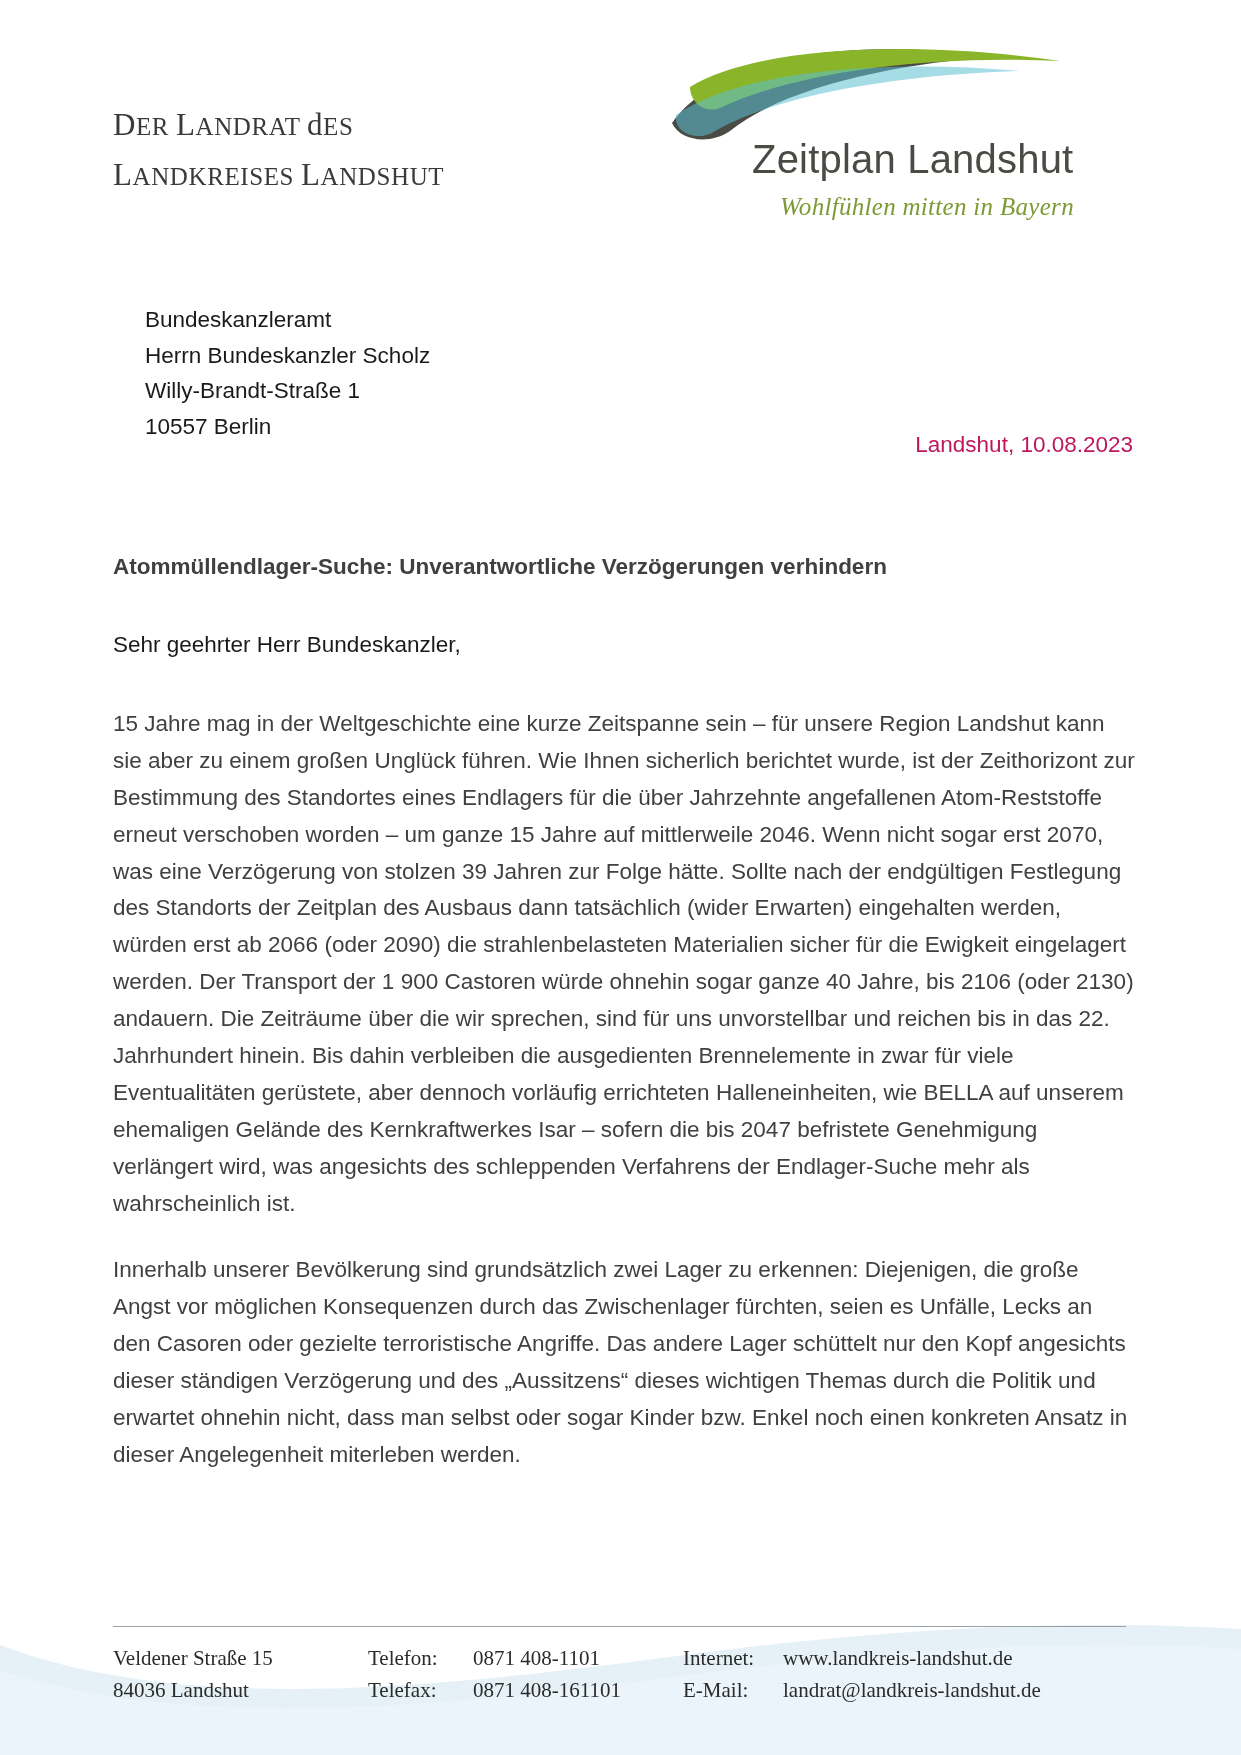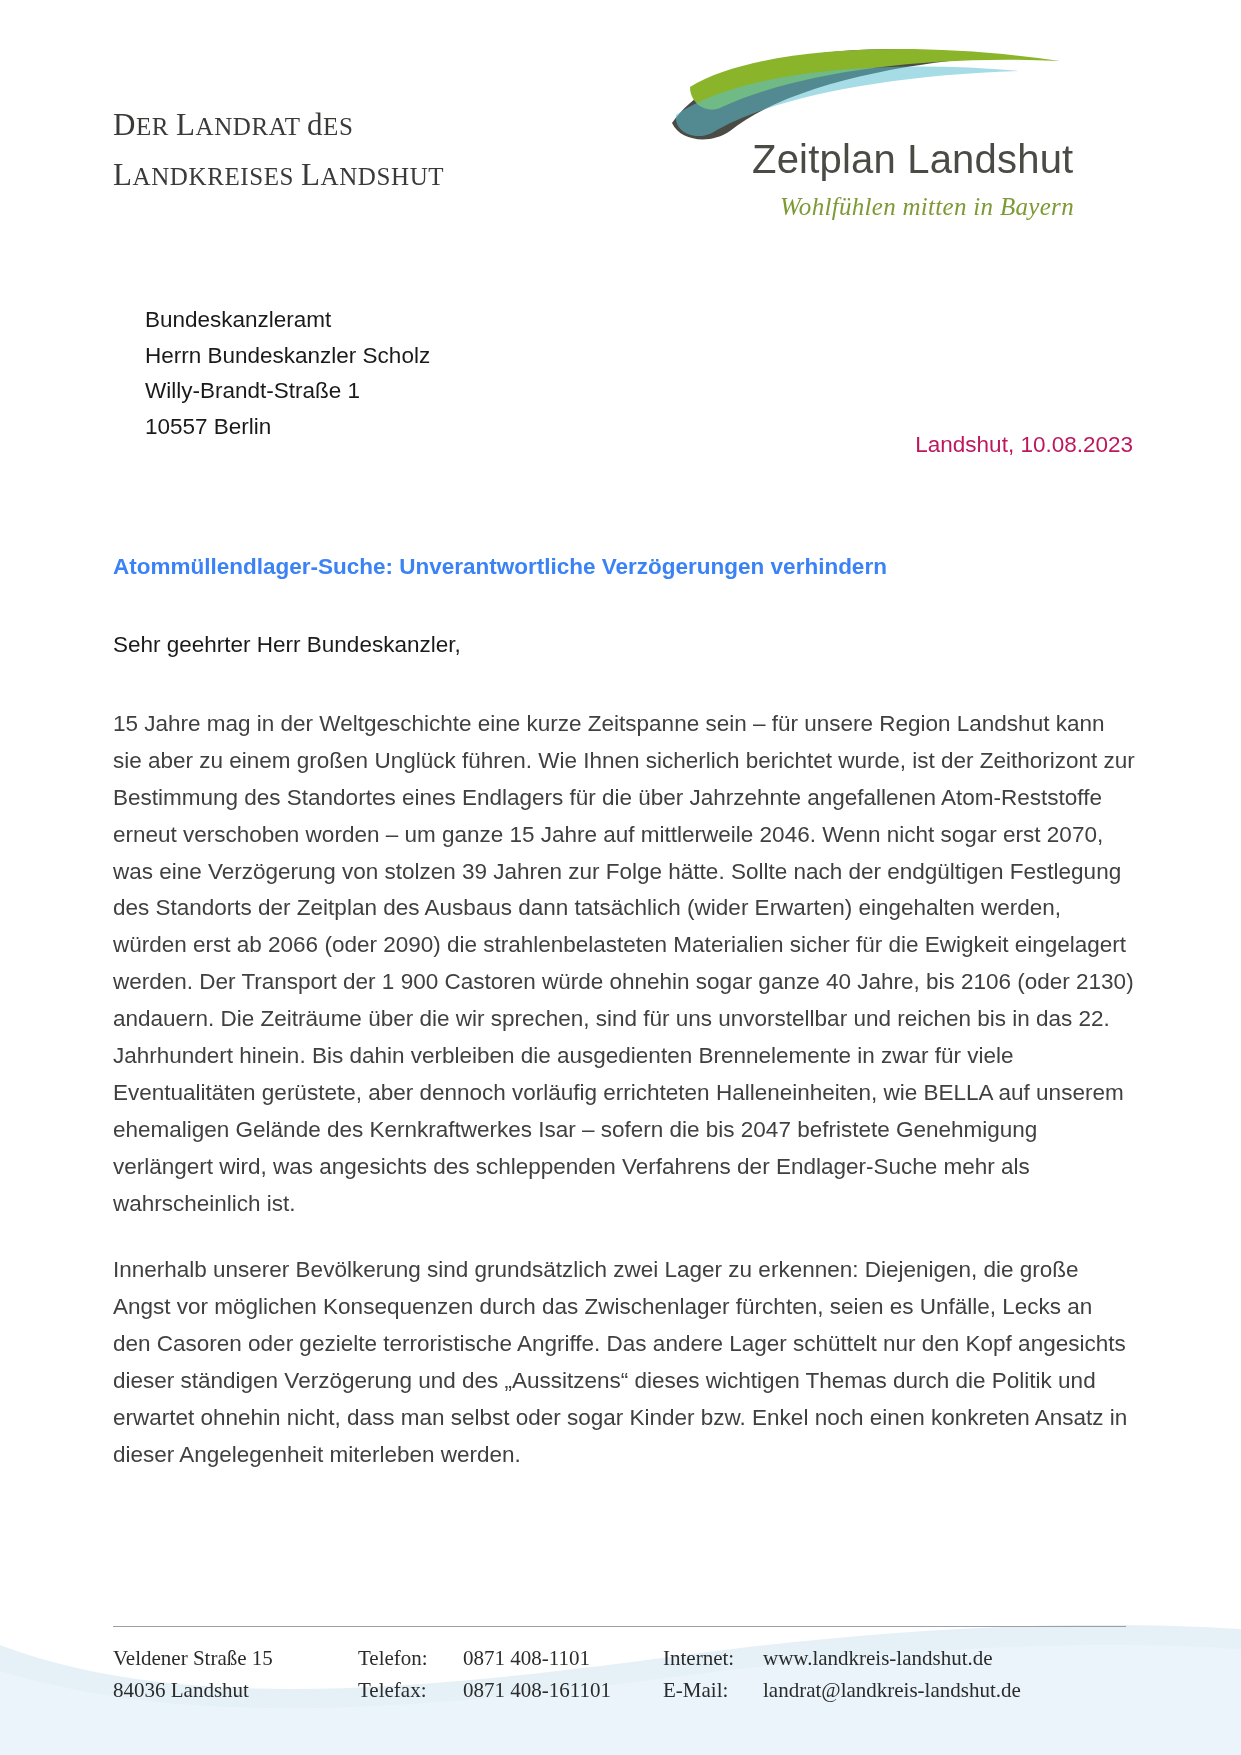--- a/index.html
+++ b/index.html
@@ -101,21 +101,21 @@
   }
 
   
   .subject {
     position: absolute;
     top: 554px;
     left: 113px;
     width: 1020px;
     font-size: 22.5px;
     font-weight: bold;
-    color: #3b82f6;
+    color: #404040;
   }
   .salutation {
     position: absolute;
     top: 632px;
     left: 113px;
     font-size: 22.5px;
   }
   .body-text {
     position: absolute;
     top: 706px;
@@ -150,21 +150,21 @@
   }
   .footer {
     position: absolute;
     left: 113px;
     bottom: 48px;
     width: 1013px;
     font-family: "Liberation Serif", serif;
     font-size: 21px;
     color: #2b2b2b;
     display: flex;
-    gap: 0;
+    gap: 10px;
   }
   .footer-col { line-height: 1.55; }
   .footer-col.c1 { width: 245px; }
   .footer-col.c2 { width: 305px; }
   .footer-col.c3 { width: 420px; }
   .footer-row { display: flex; white-space: nowrap; }
   .footer-key { width: 105px; }
   .footer-key.wide { width: 100px; }
   .footer-val { }
 </style>

